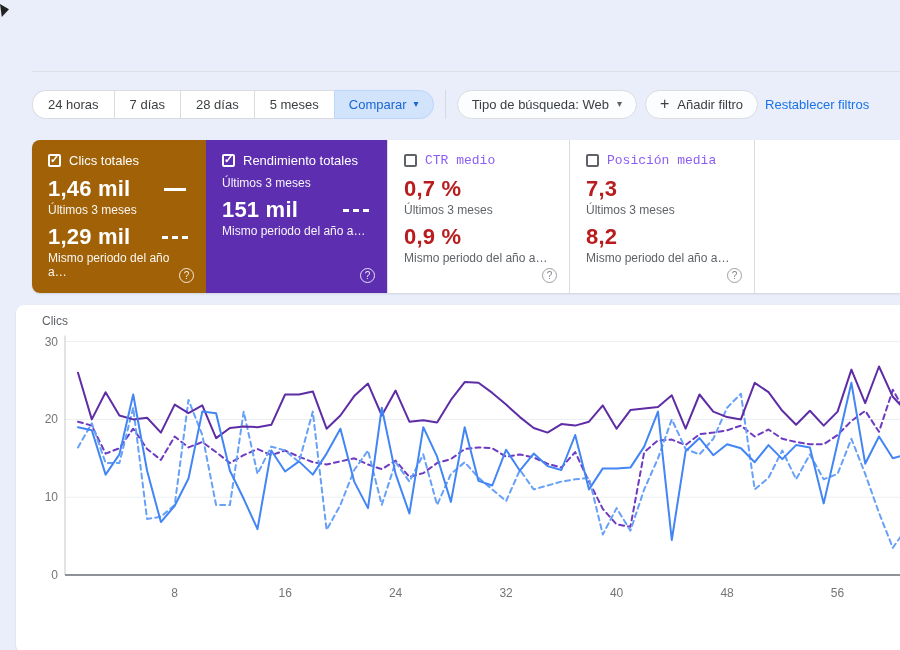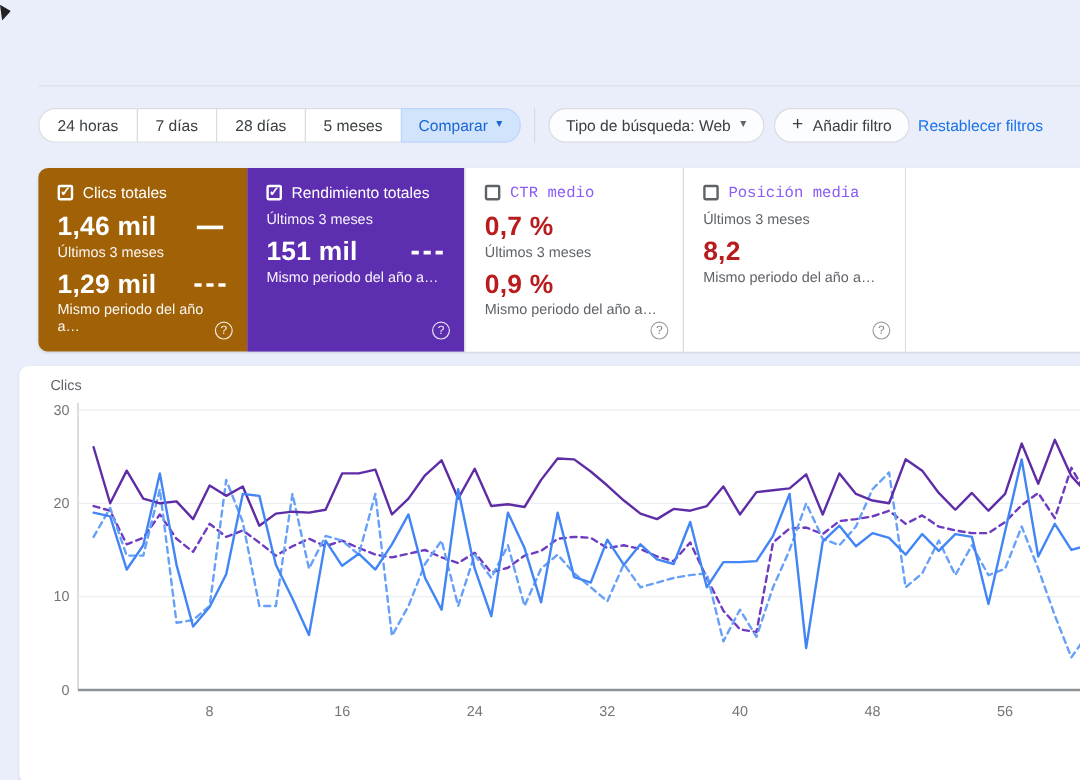--- a/index.html
+++ b/index.html
@@ -147,20 +147,23 @@
       </div>
       <div class="sub-label">Mismo periodo del año a…</div>
       <span class="help-icon">?</span>
     </div>
 
     <div class="card card-white2 on-white">
       <div class="card-head">
         <span class="cbx cbx-empty"></span>
         <span class="card-label">Posición media</span>
       </div>
+      <div class="big-row">
+        <span class="big-num">7,3</span>
+      </div>
       <div class="sub-label">Últimos 3 meses</div>
       <div class="big-row">
         <span class="big-num">8,2</span>
       </div>
       <div class="sub-label">Mismo periodo del año a…</div>
       <span class="help-icon">?</span>
     </div>
 
     <div class="card-filler"></div>
   </div>

